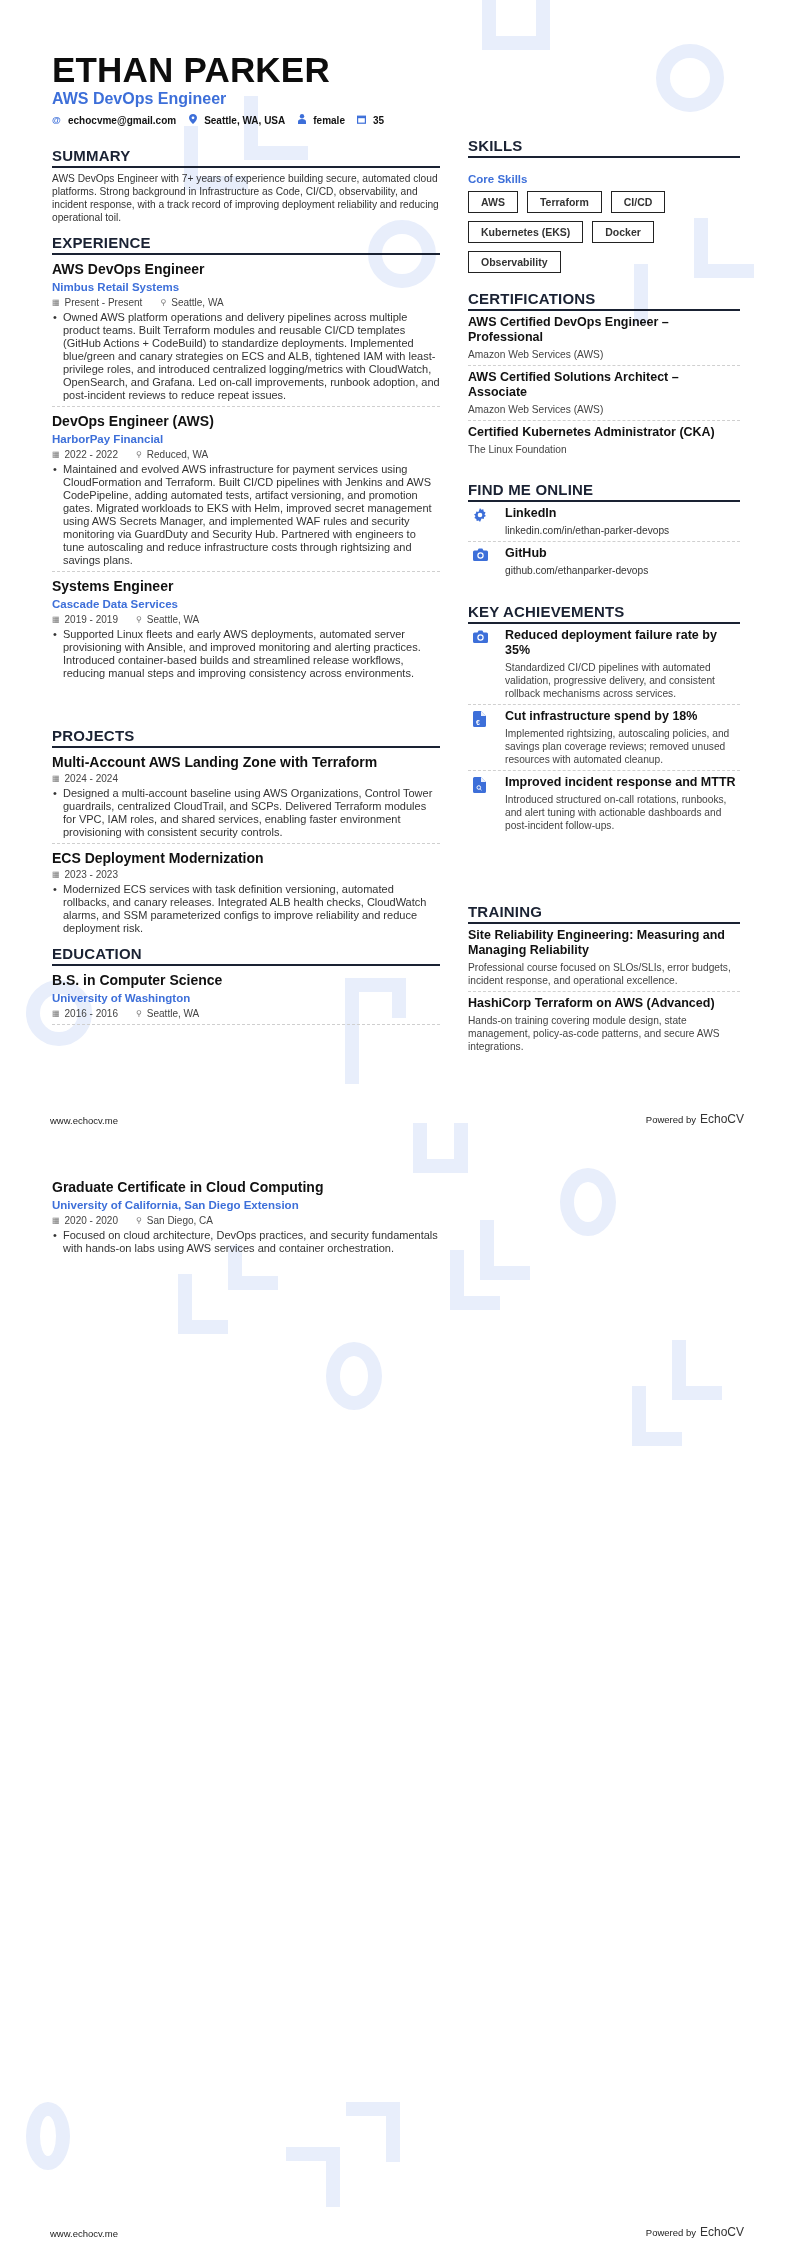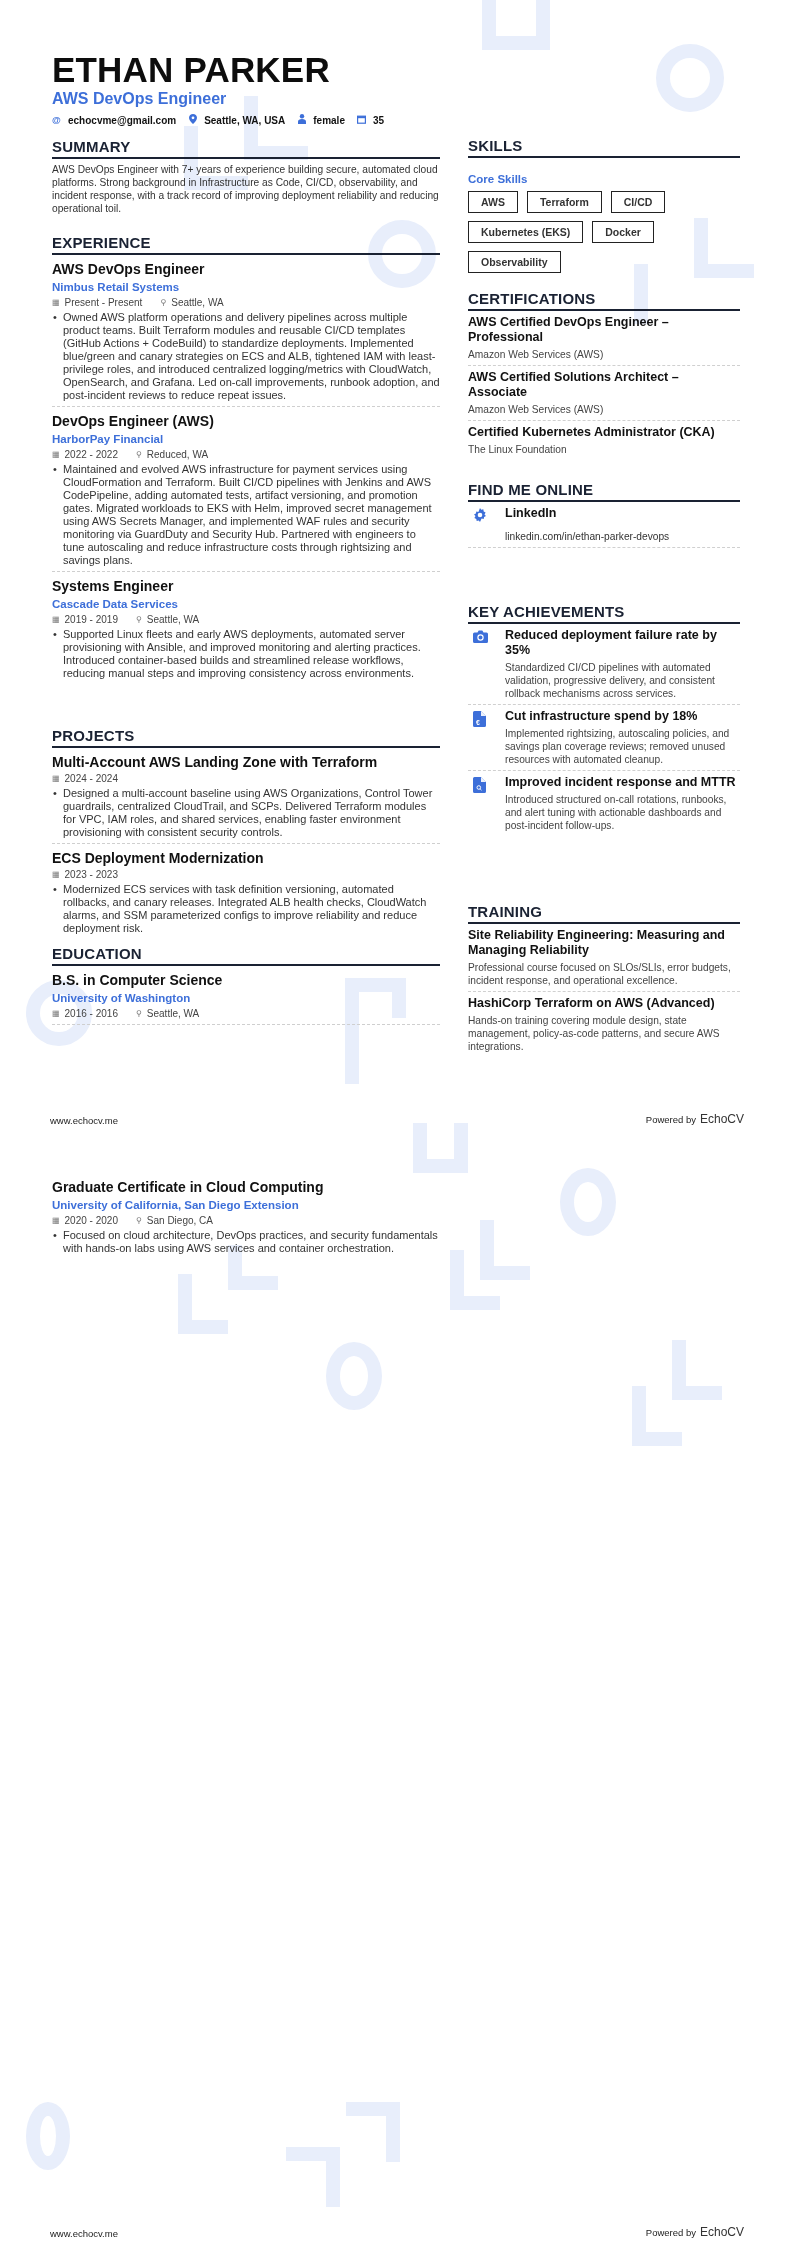--- a/index.html
+++ b/index.html
@@ -43,21 +43,21 @@
   .cert { padding: 4px 0 4px; border-bottom: 1px dashed #d0d0d0; }
   .cert.last { border-bottom: none; }
   .cert-name { font-size: 12.5px; font-weight: 700; color: #111; line-height: 15px; }
   .cert-iss { font-size: 10.2px; color: #444; margin-top: 3px; line-height: 13px; }
 
   .row-ic { display: flex; padding: 4px 0 4px; border-bottom: 1px dashed #d0d0d0; }
   .row-ic.last { border-bottom: none; }
   .row-ic .ibox { width: 37px; flex: none; padding-top: 2px; padding-left: 5px; }
   .row-ic .ibox svg { display: block; }
   .row-ic .t { font-size: 12.5px; font-weight: 700; color: #111; line-height: 15px; }
-  .row-ic .s { font-size: 10.2px; color: #333; line-height: 13px; margin-top: 9px; }
+  .row-ic .s { font-size: 10.2px; color: #333; line-height: 13px; margin-top: 3px; }
   .row-ic .sd { font-size: 10.2px; color: #444; line-height: 13px; margin-top: 3px; }
 
   .train { padding: 4px 0 4px; border-bottom: 1px dashed #d0d0d0; }
   .train.last { border-bottom: none; }
   .train .t { font-size: 12.5px; font-weight: 700; color: #111; line-height: 15px; }
   .train .d { font-size: 10.2px; color: #444; line-height: 13px; margin-top: 3px; }
 
   .footer-l { position: absolute; left: 50px; font-size: 9.5px; color: #222; }
   .footer-r { position: absolute; right: 50px; font-size: 9.5px; color: #222; display: flex; align-items: baseline; gap: 4px; }
   .footer-r .brand { font-size: 12px; color: #333; }
@@ -137,21 +137,21 @@
           <svg width="9" height="9" viewBox="0 0 9 9">
               <rect x="0.6" y="1.2" width="7.8" height="7" fill="none" stroke="#3d6fd9" stroke-width="1.2"></rect>
               <rect x="0.6" y="1.2" width="7.8" height="2" fill="#3d6fd9"></rect>
             </svg>
         </span>
         <span>35</span>
       </span>
     </div>
   </div>
 
-  <div class="left" style="top:138px;">
+  <div class="left" style="top:147px;">
     <div class="sec-h">SUMMARY</div>
     <div class="summary-text">AWS DevOps Engineer with 7+ years of experience building secure, automated cloud platforms. Strong background in Infrastructure as Code, CI/CD, observability, and incident response, with a track record of improving deployment reliability and reducing operational toil.</div>
   </div>
 
   <div class="left" style="top:234px;">
     <div class="sec-h">EXPERIENCE</div>
 
     <div class="entry">
       <div class="e-title">AWS DevOps Engineer</div>
       <div class="e-org">Nimbus Retail Systems</div>
@@ -269,20 +269,32 @@
         <svg width="14" height="14" viewBox="0 0 14 14">
             <path d="M7 0l1.2 1.8 2.1-.5.4 2.1 1.9 1L11.5 6.5 13 8l-1.9 1 -.4 2.1-2.1-.5L7 14 5.8 12.6l-2.1.5-.4-2.1L1.4 10 2.5 8 1 6.5l1.9-1 .4-2.1 2.1.5z" fill="#3d6fd9"></path>
             <circle cx="7" cy="7" r="2.3" fill="#fff"></circle>
           </svg>
       </div>
       <div>
         <div class="t">LinkedIn</div>
         <div class="s">linkedin.com/in/ethan-parker-devops</div>
       </div>
     </div>
+    <div class="row-ic last">
+      <div class="ibox">
+        <svg width="15" height="13" viewBox="0 0 15 13">
+            <path d="M1.5 2.5h3l1.2-2h3.6l1.2 2h3a1.5 1.5 0 011.5 1.5v7.5a1.5 1.5 0 01-1.5 1.5h-12A1.5 1.5 0 010 11.5V4a1.5 1.5 0 011.5-1.5z" fill="#3d6fd9"></path>
+            <circle cx="7.5" cy="7.5" r="2.6" fill="none" stroke="#fff" stroke-width="1.2"></circle>
+          </svg>
+      </div>
+      <div>
+        <div class="t">GitHub</div>
+        <div class="s">github.com/ethanparker-devops</div>
+      </div>
+    </div>
   </div>
 
   <div class="right" style="top:603px;">
     <div class="sec-h">KEY ACHIEVEMENTS</div>
     <div class="row-ic">
       <div class="ibox">
         <svg width="15" height="13" viewBox="0 0 15 13">
             <path d="M1.5 2.5h3l1.2-2h3.6l1.2 2h3a1.5 1.5 0 011.5 1.5v7.5a1.5 1.5 0 01-1.5 1.5h-12A1.5 1.5 0 010 11.5V4a1.5 1.5 0 011.5-1.5z" fill="#3d6fd9"></path>
             <circle cx="7.5" cy="7.5" r="2.6" fill="none" stroke="#fff" stroke-width="1.2"></circle>
           </svg>

